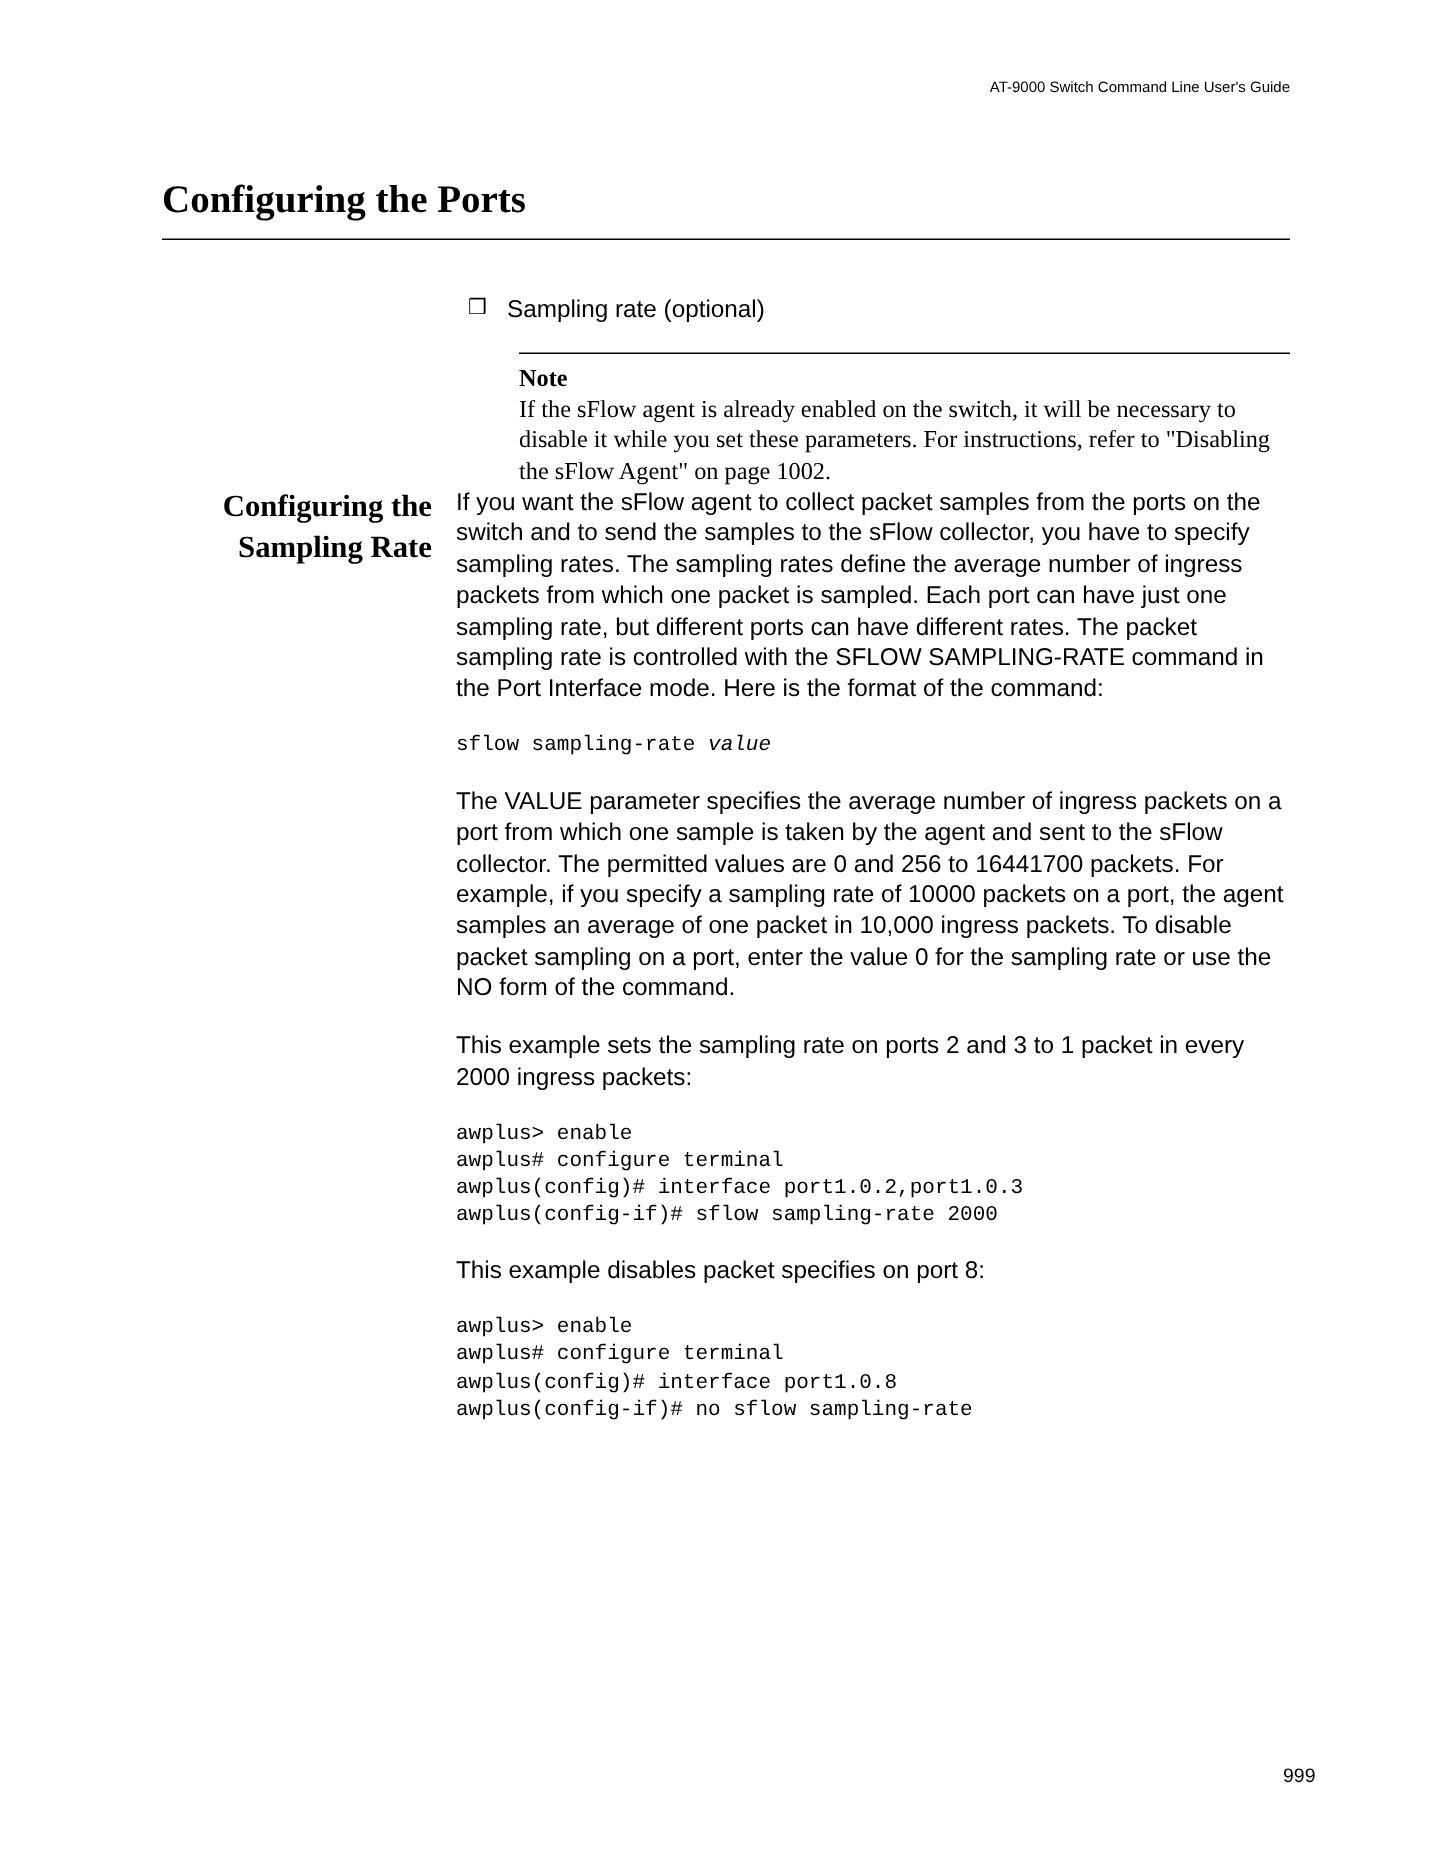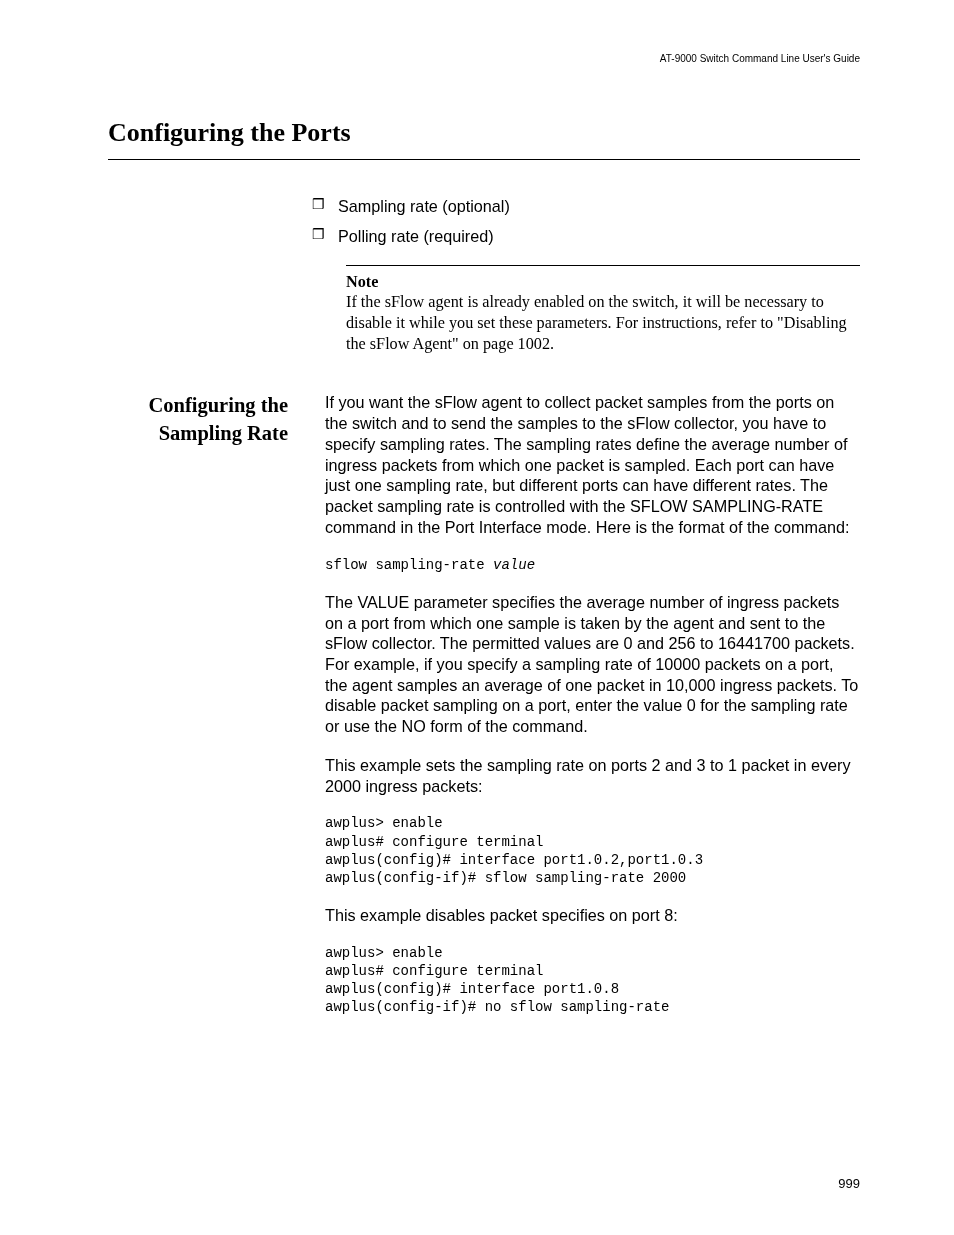--- a/index.html
+++ b/index.html
@@ -53,22 +53,21 @@
       margin-left: 38px;
       border-top: 1px solid #000;
       padding-top: 6px;
       font-family: Liberation Serif, serif;
     }
     .note-label {
       font-weight: bold;
     }
     .two-col {
       display: flex;
-      gap: 37px;
-      margin-top: 38px;
+      gap: 16px;
     }
     .sub-heading {
       font-family: "Times New Roman", Times, serif;
       font-size: 20.5px;
       font-weight: bold;
       text-align: right;
       width: 180px;
       flex: 0 0 180px;
       line-height: 1.35;
     }
@@ -78,35 +77,34 @@
       font-family: "Courier New", Courier, monospace;
       font-size: 14px;
       white-space: pre;
       margin-bottom: 18px;
       line-height: 1.3;
     }
     .mono .ital { font-style: italic; }
     .page-number {
       position: absolute;
       bottom: 42px;
-      right: 94px;
+      right: 77px;
       font-size: 13px;
     }
   </style>
 </head>
 <body>
 
 <div class="doc-header">AT-9000 Switch Command Line User's Guide</div>
 
 <h1 class="section-title">Configuring the Ports</h1>
 
 <div class="indent-block">
   <ul class="bullet-list">
     <li>Sampling rate (optional)</li>
-    <li>Polling rate (required)</li>
   </ul>
   <div class="note-box">
     <span class="note-label">Note</span><br>
     <span>If the sFlow agent is already enabled on the switch, it will be necessary to disable it while you set these parameters. For instructions, refer to "Disabling the sFlow Agent" on page 1002.</span>
   </div>
 </div>
 
 <div class="two-col">
   <div class="sub-heading">Configuring the Sampling Rate</div>
   <div class="sub-body">

